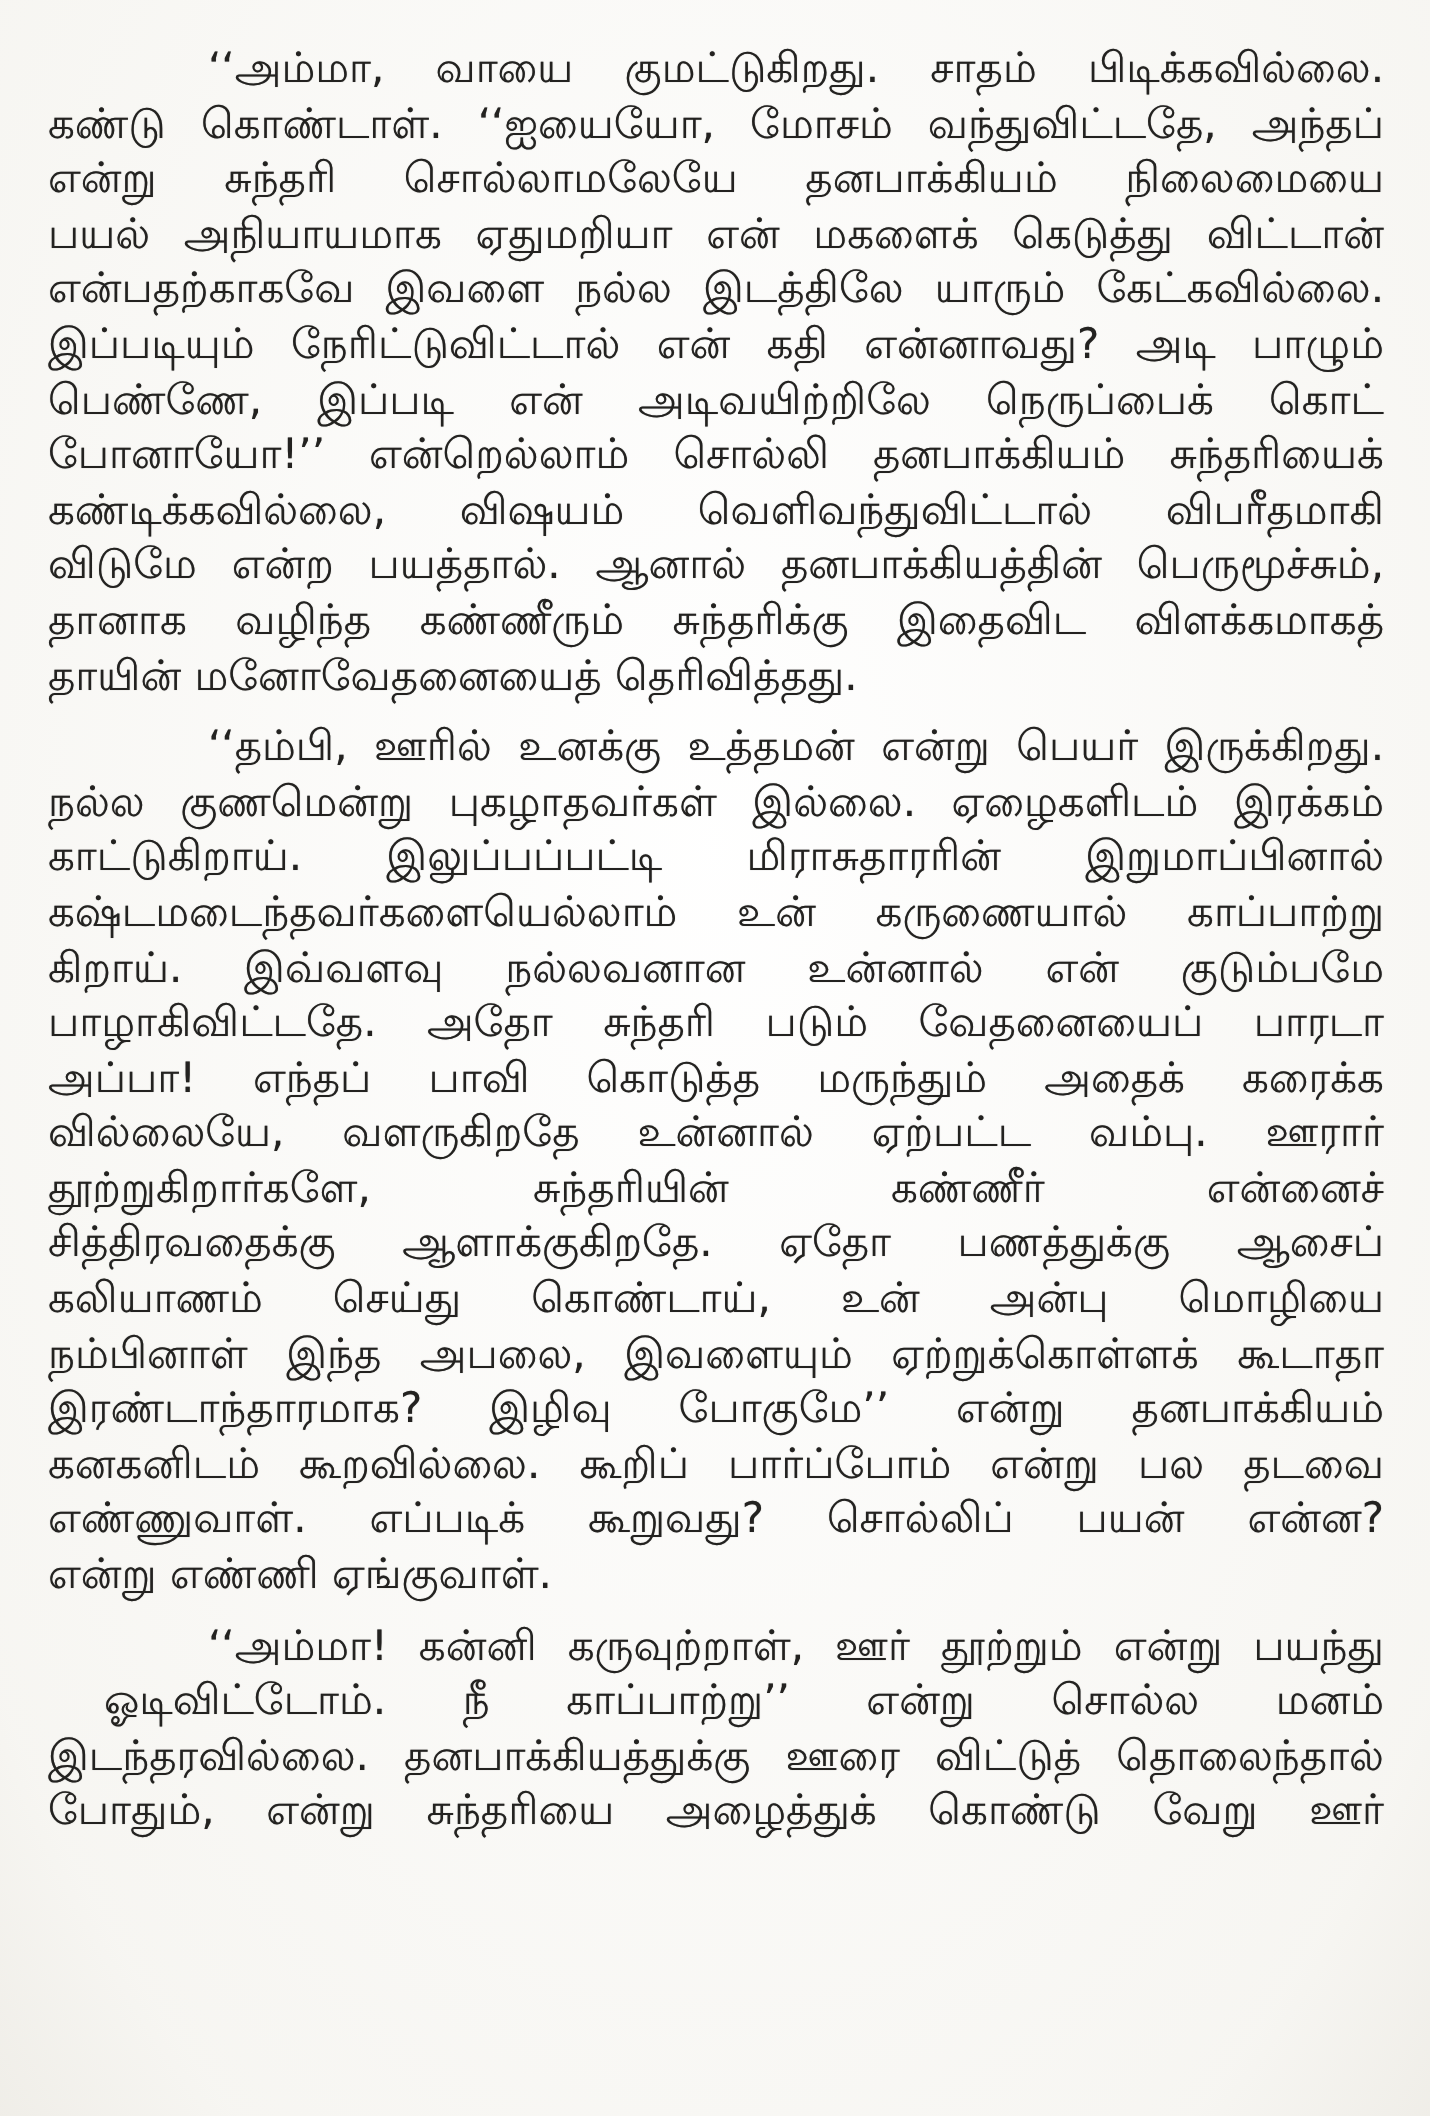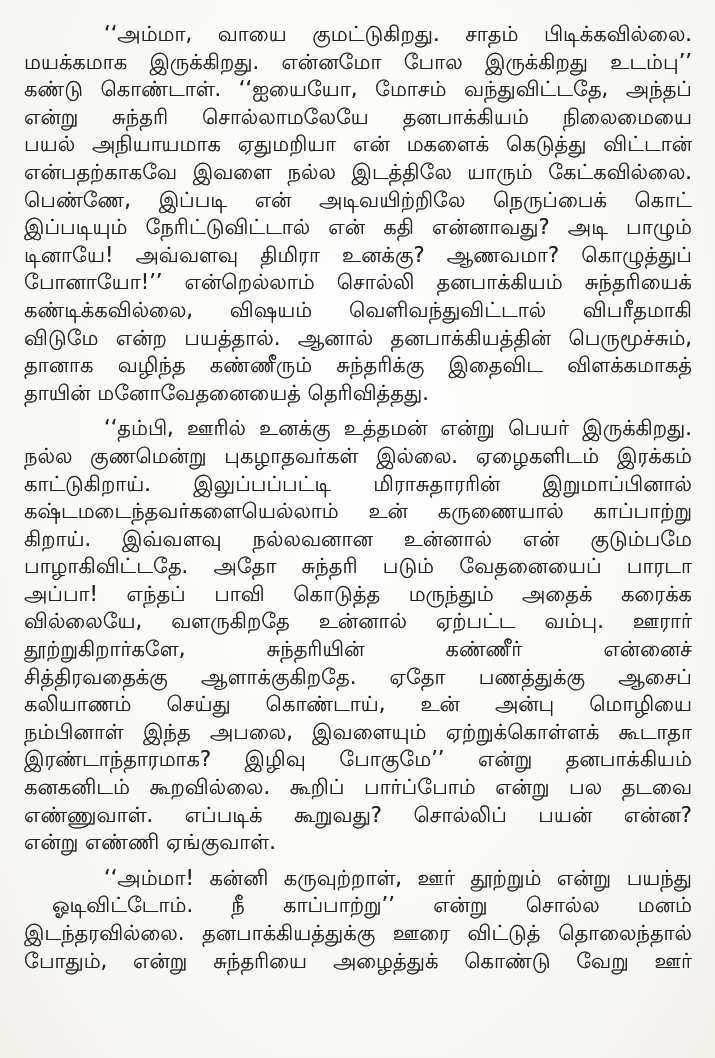--- a/index.html
+++ b/index.html
@@ -54,28 +54,26 @@
   }
 </style>
 </head>
 <body>
 
 <div class="page">
   <div class="text-column">
 
     <div class="para">
       <div class="line first">‘‘அம்மா, வாயை குமட்டுகிறது. சாதம் பிடிக்கவில்லை.</div>
-      <div class="line">மயக்கமாக இருக்கிறது. என்னமோ போல இருக்கிறது உடம்பு’’</div>
       <div class="line">கண்டு கொண்டாள். ‘‘ஐயையோ, மோசம் வந்துவிட்டதே, அந்தப்</div>
       <div class="line">என்று சுந்தரி சொல்லாமலேயே தனபாக்கியம் நிலைமையை</div>
       <div class="line">பயல் அநியாயமாக ஏதுமறியா என் மகளைக் கெடுத்து விட்டான்</div>
       <div class="line">என்பதற்காகவே இவளை நல்ல இடத்திலே யாரும் கேட்கவில்லை.</div>
+      <div class="line">இப்படியும் நேரிட்டுவிட்டால் என் கதி என்னாவது? அடி பாழும்</div>
       <div class="line">பெண்ணே, இப்படி என் அடிவயிற்றிலே நெருப்பைக் கொட்</div>
-      <div class="line">இப்படியும் நேரிட்டுவிட்டால் என் கதி என்னாவது? அடி பாழும்</div>
-      <div class="line">டினாயே! அவ்வளவு திமிரா உனக்கு? ஆணவமா? கொழுத்துப்</div>
       <div class="line">போனாயோ!’’ என்றெல்லாம் சொல்லி தனபாக்கியம் சுந்தரியைக்</div>
       <div class="line">கண்டிக்கவில்லை, விஷயம் வெளிவந்துவிட்டால் விபரீதமாகி</div>
       <div class="line">விடுமே என்ற பயத்தால். ஆனால் தனபாக்கியத்தின் பெருமூச்சும்,</div>
       <div class="line">தானாக வழிந்த கண்ணீரும் சுந்தரிக்கு இதைவிட விளக்கமாகத்</div>
       <div class="line flush-last">தாயின் மனோவேதனையைத் தெரிவித்தது.</div>
     </div>
 
     <div class="para">
       <div class="line first">‘‘தம்பி, ஊரில் உனக்கு உத்தமன் என்று பெயர் இருக்கிறது.</div>
       <div class="line">நல்ல குணமென்று புகழாதவர்கள் இல்லை. ஏழைகளிடம் இரக்கம்</div>

